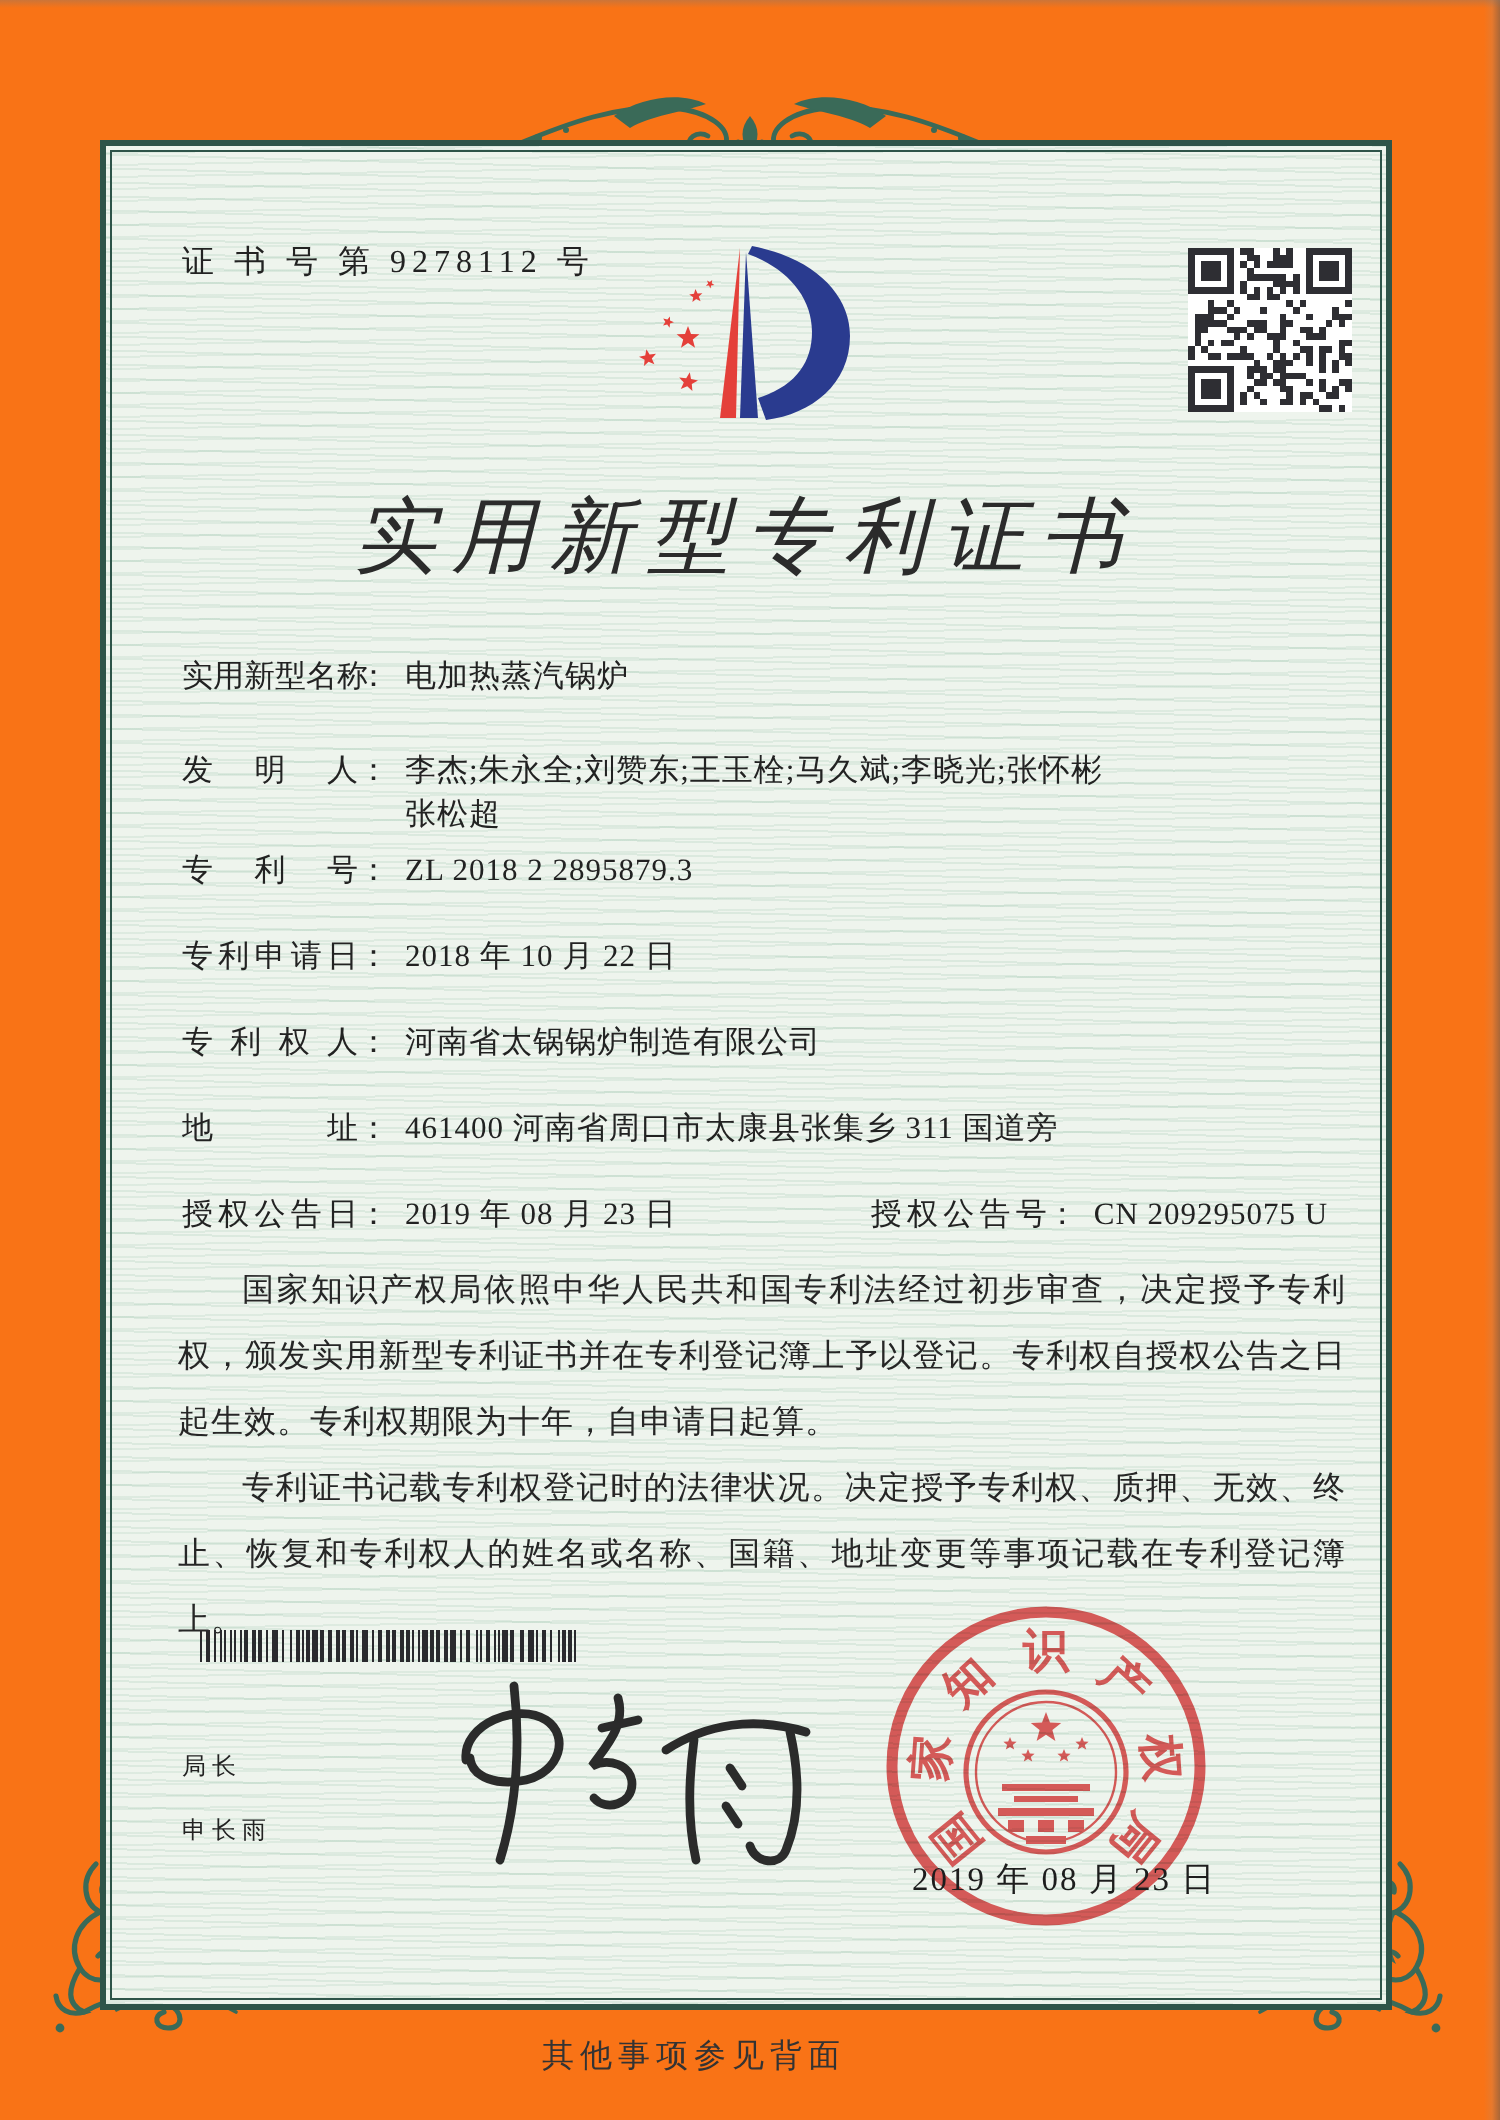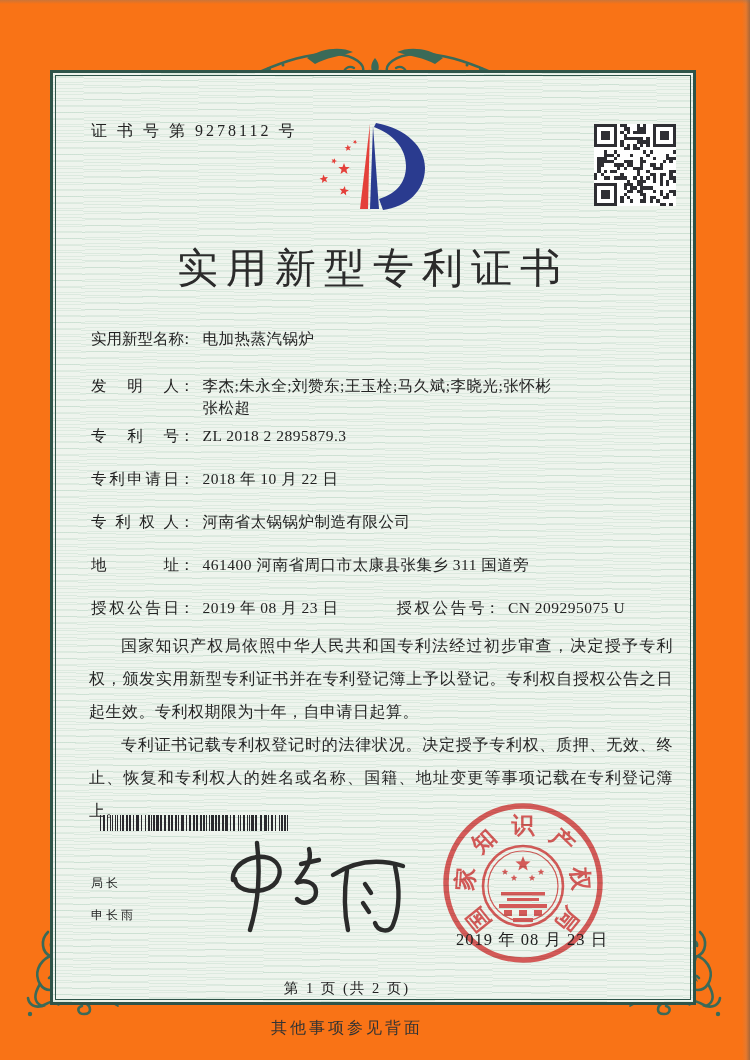--- a/index.html
+++ b/index.html
@@ -31,28 +31,28 @@
   .ornament{position:absolute;color:var(--orn);}
   .orn-top{left:253px;top:42px;}
   .orn-bl{left:20px;top:926px;}
   .orn-br{left:628px;top:926px;transform:scaleX(-1);}
 
   
   .cert-no{position:absolute;left:38px;top:48px;font-size:16px;letter-spacing:3px;}
   .logo{position:absolute;left:246px;top:40px;}
   .qr{position:absolute;left:541px;top:51px;}
   .title{position:absolute;left:0;top:168px;width:100%;text-align:center;
-    font-size:41px;letter-spacing:8px;color:#2b2b2b;}
+    font-size:41px;letter-spacing:8px;color:#2b2b2b;font-style:italic;}
 
   .row{position:absolute;left:38px;font-size:15.5px;line-height:22px;white-space:nowrap;font-family:Liberation Serif, serif;}
   .row .lbl{display:inline-block;width:88px;text-align:justify;text-align-last:justify;vertical-align:top;}
   .row .colon{vertical-align:top;}
   .row .val{display:inline-block;margin-left:8px;vertical-align:top;letter-spacing:.5px;white-space:normal;}
   .grant-right{margin-left:58px;}
-  .grant-right .lbl{width:88px;}
+  .grant-right .lbl{width:88px;margin-left:39px;}
 
   .paras{position:absolute;left:36px;top:556px;width:584px;
     font-size:16px;line-height:33px;text-align:justify;color:#262626;letter-spacing:.5px;}
   .paras p{margin:0;text-indent:2em;}
 
   .barcode{position:absolute;left:47px;top:742px;}
   .signer{position:absolute;left:38px;top:794px;font-size:12px;letter-spacing:3px;line-height:32px;}
   .signature{position:absolute;left:152px;top:762px;}
   .seal{position:absolute;left:385px;top:725px;mix-blend-mode:multiply;}
   .seal-date{position:absolute;left:403px;top:856px;width:200px;
@@ -460,20 +460,19 @@
           <rect x="61" y="106" width="48" height="4"></rect>
           <rect x="66" y="112" width="8" height="6"></rect>
           <rect x="81" y="112" width="8" height="6"></rect>
           <rect x="96" y="112" width="8" height="6"></rect>
           <rect x="75" y="120" width="20" height="4"></rect>
         </g>
       </g>
     </svg>
     <div class="seal-date">2019 年 08 月 23 日</div>
 
-    <div class="page-note">第 1 页 (共 2 页)</div>
   </div>
 
   <div class="back-note">其他事项参见背面</div>
 
   <div class="edge-right"></div>
   <div class="edge-top"></div>
 </div>
 
 </body></html>

